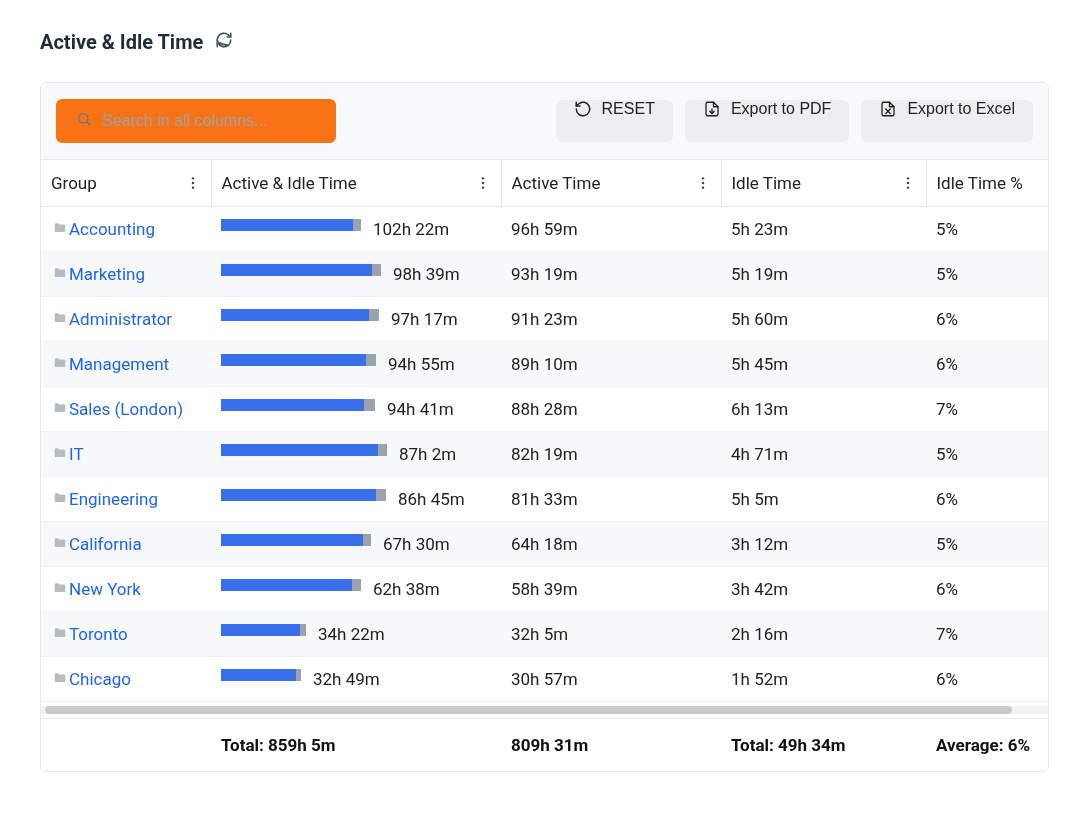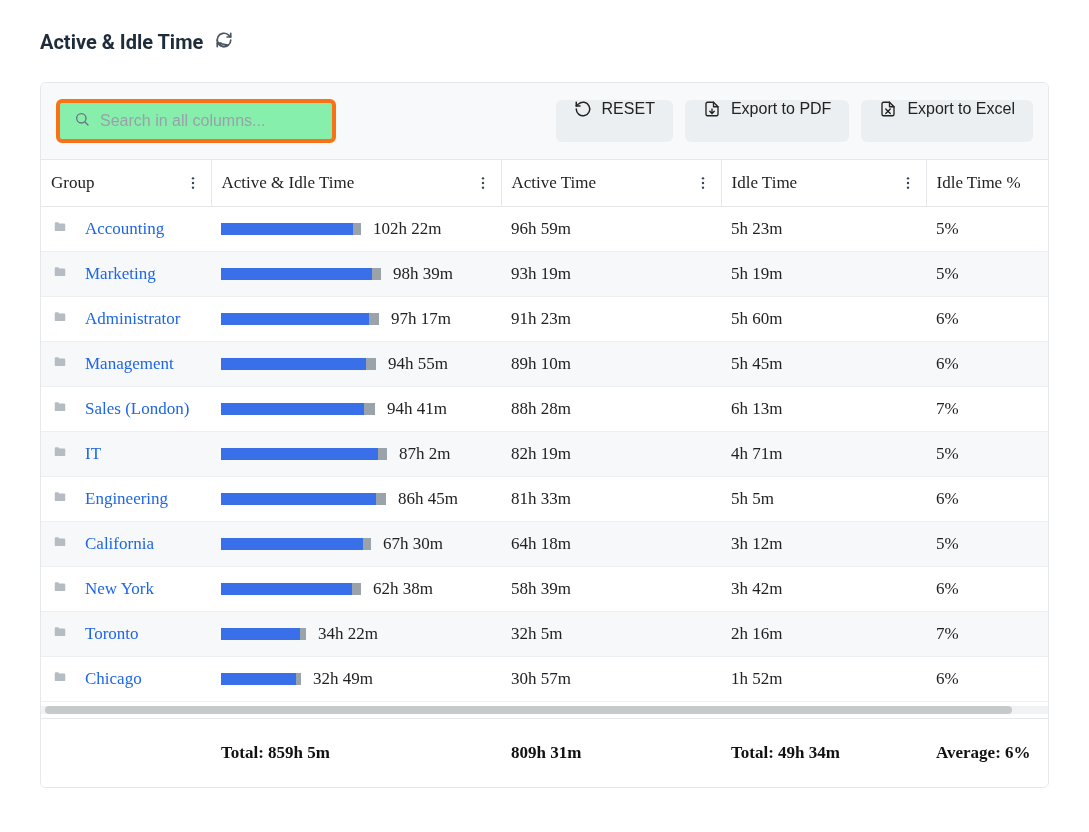--- a/index.html
+++ b/index.html
@@ -37,26 +37,26 @@
       align-items: center;
       padding: 16px 15px;
       background: #f8f9fb;
       border-bottom: 1px solid #e5e7eb;
       gap: 12px;
     }
     .search-box {
       display: flex;
       align-items: center;
       gap: 10px;
-      border: 4px solid #f97316;
+      border: 6px solid #f97316;
       border-radius: 6px;
       padding: 0 14px;
       height: 44px;
       width: 280px;
-      background: #86efac;
+      background: #f97316;
     }
     .search-box svg {
       width: 16px; height: 16px; color: #6b7280;
     }
     .search-box input {
       border: none;
       outline: none;
       background: transparent;
       font-size: 16px;
       color: #374151;
@@ -79,21 +79,20 @@
       font-size: 16px;
       color: #222;
       font-weight: 400;
     }
     .btn svg { width: 18px; height: 18px; color: #222; }
 
     table {
       width: 100%;
       border-collapse: collapse;
       table-layout: fixed;
-      font-family: Liberation Serif, serif;
     }
     thead th {
       text-align: left;
       font-weight: 400;
       font-size: 17px;
       color: #222;
       padding: 13px 10px;
       background: #ffffff;
       border-bottom: 1px solid #e5e7eb;
       border-right: 1px solid #e5e7eb;
@@ -115,57 +114,57 @@
       font-size: 17px;
       color: #222;
       border-bottom: 1px solid #edf0f2;
       vertical-align: middle;
     }
     tbody tr:nth-child(even) td { background: #f7f8fa; }
 
     .group-cell {
       display: flex;
       align-items: center;
-      gap: 16px;
+      gap: 0;
       color: #1e66e8;
     }
     .group-cell a {
       color: #1e66e8;
       text-decoration: none;
       cursor: pointer;
     }
     .folder-icon {
       width: 18px; height: 14px;
       color: #b5bcc4;
       flex-shrink: 0;
     }
 
     .bar-cell {
       display: flex;
-      align-items: center;
+      align-items: flex-start;
       gap: 12px;
     }
     .bar-wrap {
       position: relative;
       height: 12px;
     }
     .bar-active {
       position: absolute;
       left: 0; top: 0; bottom: 0;
       background: #396fe9;
     }
     .bar-idle {
       position: absolute;
       top: 0; bottom: 0;
       background: #9ba3aa;
     }
     .bar-label { font-size: 17px; color: #222; }
 
     tfoot td {
-      padding: 24px 10px;
+      padding: 16px 10px;
       font-weight: 700;
       font-size: 17px;
       color: #111;
       background: #ffffff;
       border-top: 1px solid #e5e7eb;
     }
     .scrollbar-row td {
       padding: 0;
       background: #ffffff;
     }

